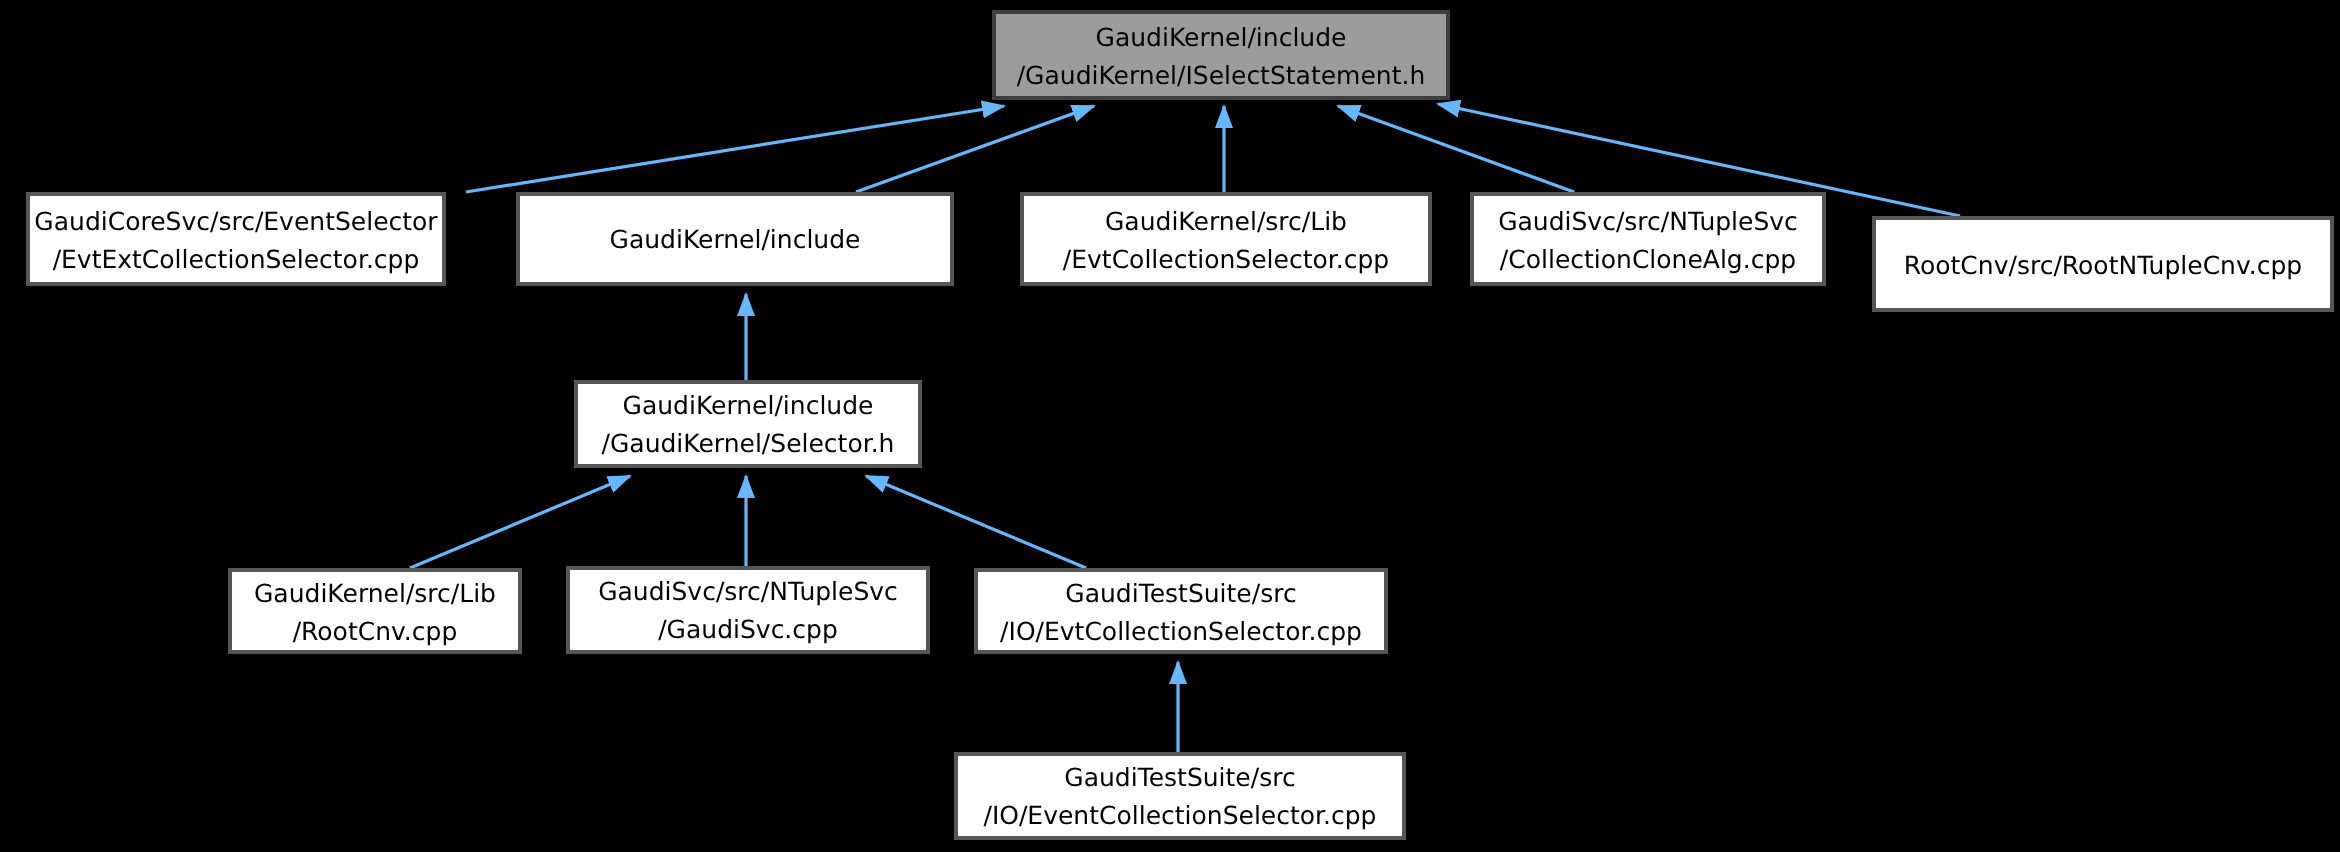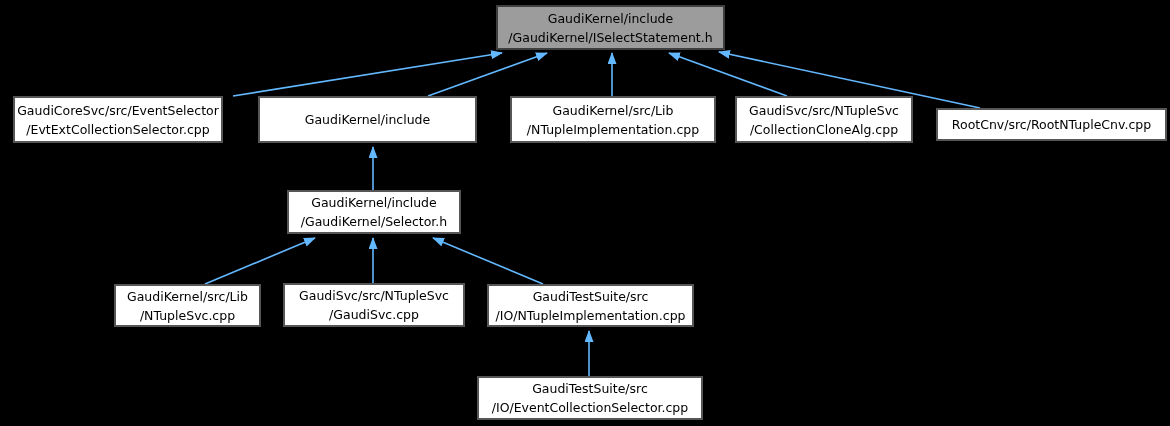--- a/index.html
+++ b/index.html
@@ -25,21 +25,21 @@
     text-align:center; white-space:nowrap; cursor:pointer;
   }
   .node.highlight { background:var(--highlight-fill); border-color:var(--highlight-border); }
   .node span { display:block; }
   
   #n-iselectstatement { left:496px; top:5px;   width:229px; height:45px; }
   #n-eventcollsel     { left:13px;   top:96px;  width:210px; height:47px; }
   #n-selectstatement  { left:258px; top:96px;  width:219px; height:47px; }
   #n-ntupleimpl       { left:510px; top:96px;  width:206px; height:47px; }
   #n-collclonealg     { left:735px; top:96px;  width:178px; height:47px; }
-  #n-rootntuplecnv    { left:936px; top:108px; width:231px; height:33px; }
+  #n-rootntuplecnv    { left:936px; top:108px; width:231px; height:48px; }
   #n-selector-h       { left:287px; top:190px; width:174px; height:44px; }
   #n-selector-cpp     { left:114px; top:284px; width:147px; height:43px; }
   #n-ntuplesvc        { left:283px; top:283px; width:182px; height:44px; }
   #n-evtcollsel       { left:487px; top:284px; width:207px; height:43px; }
   #n-evtextcollsel    { left:477px; top:376px; width:226px; height:44px; }
 </style>
 </head>
 <body>
 
 <div id="canvas">
@@ -71,50 +71,50 @@
     <span>GaudiCoreSvc/src/EventSelector</span>
     <span>/EvtExtCollectionSelector.cpp</span>
   </div>
 
   <div class="node" id="n-selectstatement">
     <span>GaudiKernel/include</span>
   </div>
 
   <div class="node" id="n-ntupleimpl">
     <span>GaudiKernel/src/Lib</span>
-    <span>/NTupleImplementation.cpp</span>
+    <span>/EvtCollectionSelector.cpp</span>
   </div>
 
   <div class="node" id="n-collclonealg">
     <span>GaudiSvc/src/NTupleSvc</span>
     <span>/CollectionCloneAlg.cpp</span>
   </div>
 
   <div class="node" id="n-rootntuplecnv">
     <span>RootCnv/src/RootNTupleCnv.cpp</span>
   </div>
 
   <div class="node" id="n-selector-h">
     <span>GaudiKernel/include</span>
     <span>/GaudiKernel/Selector.h</span>
   </div>
 
   <div class="node" id="n-selector-cpp">
     <span>GaudiKernel/src/Lib</span>
-    <span>/NTupleSvc.cpp</span>
+    <span>/RootCnv.cpp</span>
   </div>
 
   <div class="node" id="n-ntuplesvc">
     <span>GaudiSvc/src/NTupleSvc</span>
     <span>/GaudiSvc.cpp</span>
   </div>
 
   <div class="node" id="n-evtcollsel">
     <span>GaudiTestSuite/src</span>
-    <span>/IO/NTupleImplementation.cpp</span>
+    <span>/IO/EvtCollectionSelector.cpp</span>
   </div>
 
   <div class="node" id="n-evtextcollsel">
     <span>GaudiTestSuite/src</span>
     <span>/IO/EventCollectionSelector.cpp</span>
   </div>
 
 </div>
 
 </body></html>

